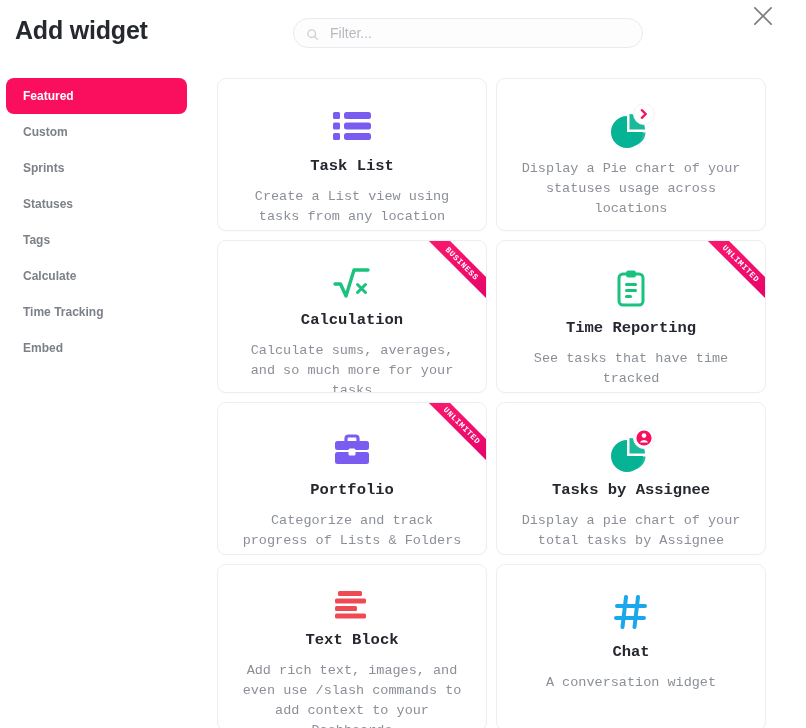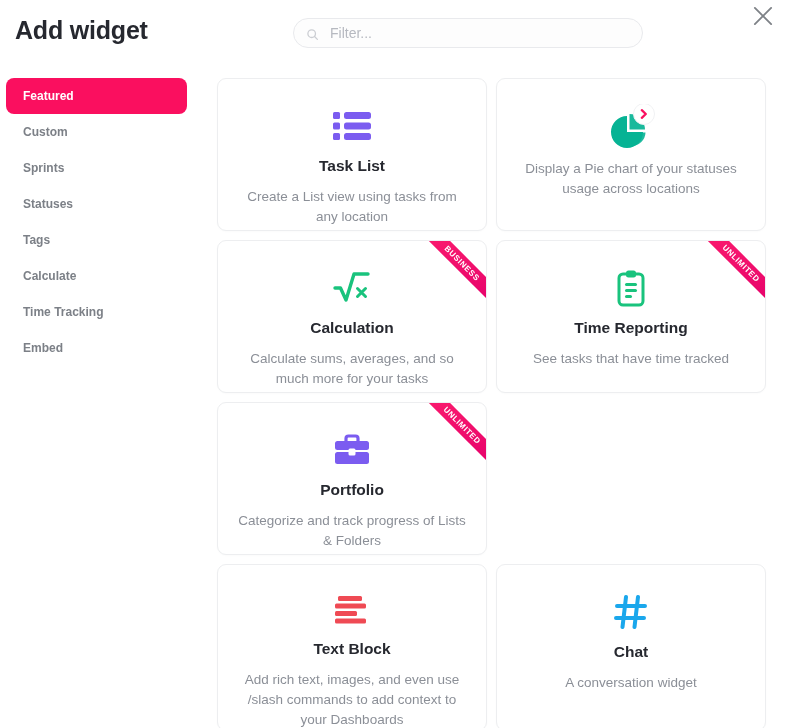--- a/index.html
+++ b/index.html
@@ -101,20 +101,21 @@
     height: 153px;
     background: #ffffff;
     border: 1px solid #edeef0;
     border-radius: 9px;
     overflow: hidden;
     cursor: pointer;
     display: flex;
     flex-direction: column;
     align-items: center;
     box-shadow: 0 1px 2px rgba(0,0,0,0.02);
+    font-family: Liberation Mono, monospace;
   }
   .card.tall { height: 167px; }
   .card-icon {
     margin-top: 26px;
     height: 42px;
     display: flex; align-items: center; justify-content: center;
     position: relative;
   }
   .card-title {
     margin-top: 10px;
@@ -287,20 +288,35 @@
             <path d="M13 7 L13 4.5 A2.5 2.5 0 0 1 15.5 2 L22.5 2 A2.5 2.5 0 0 1 25 4.5 L25 7" fill="none" stroke="#7b5cf0" stroke-width="3.2" stroke-linecap="round"></path>
             <rect x="2" y="7" width="34" height="9" rx="2.5" fill="#7b5cf0"></rect>
             <rect x="2" y="18" width="34" height="12" rx="2.5" fill="#7b5cf0"></rect>
             <rect x="15.5" y="14.5" width="7" height="7" rx="1.5" fill="#ffffff"></rect>
           </svg>
         </div>
         <div class="card-title">Portfolio</div>
         <div class="card-desc">Categorize and track progress of Lists &amp; Folders</div>
       </div>
 
+      <div class="card">
+        <div class="card-icon">
+          <svg width="48" height="44" viewBox="0 0 48 44">
+            <path d="M20 12 A16 16 0 1 0 36 28 L20 28 Z" fill="#06b394"></path>
+            <path d="M22.5 10 A16 16 0 0 1 38 25.5 L22.5 25.5 Z" fill="#06b394" opacity=".92"></path>
+            <path d="M24.5 28.5 L38.5 28.5 A14 14 0 0 1 24.5 42 Z" fill="#06b394" opacity=".9"></path>
+            <circle cx="37" cy="10" r="10.5" fill="#ffffff" stroke="#f0f1f3" stroke-width="1"></circle>
+            <circle cx="37" cy="10" r="7.6" fill="#fa0f5f"></circle>
+            <circle cx="37" cy="7.6" r="2.3" fill="#ffffff"></circle>
+            <path d="M32.8 14.6 A4.6 4.6 0 0 1 41.2 14.6 Z" fill="#ffffff"></path>
+          </svg>
+        </div>
+        <div class="card-title">Tasks by Assignee</div>
+        <div class="card-desc">Display a pie chart of your total tasks by Assignee</div>
+      </div>
     </div>
 
     <div class="card-row">
 
       <div class="card tall">
         <div class="card-icon">
           <svg width="34" height="30" viewBox="0 0 34 30">
             <rect x="3" y="0" width="24" height="5" rx="1.5" fill="#ef4a54"></rect>
             <rect x="0" y="7.5" width="31" height="5" rx="1.5" fill="#ef4a54"></rect>
             <rect x="0" y="15" width="22" height="5" rx="1.5" fill="#ef4a54"></rect>

